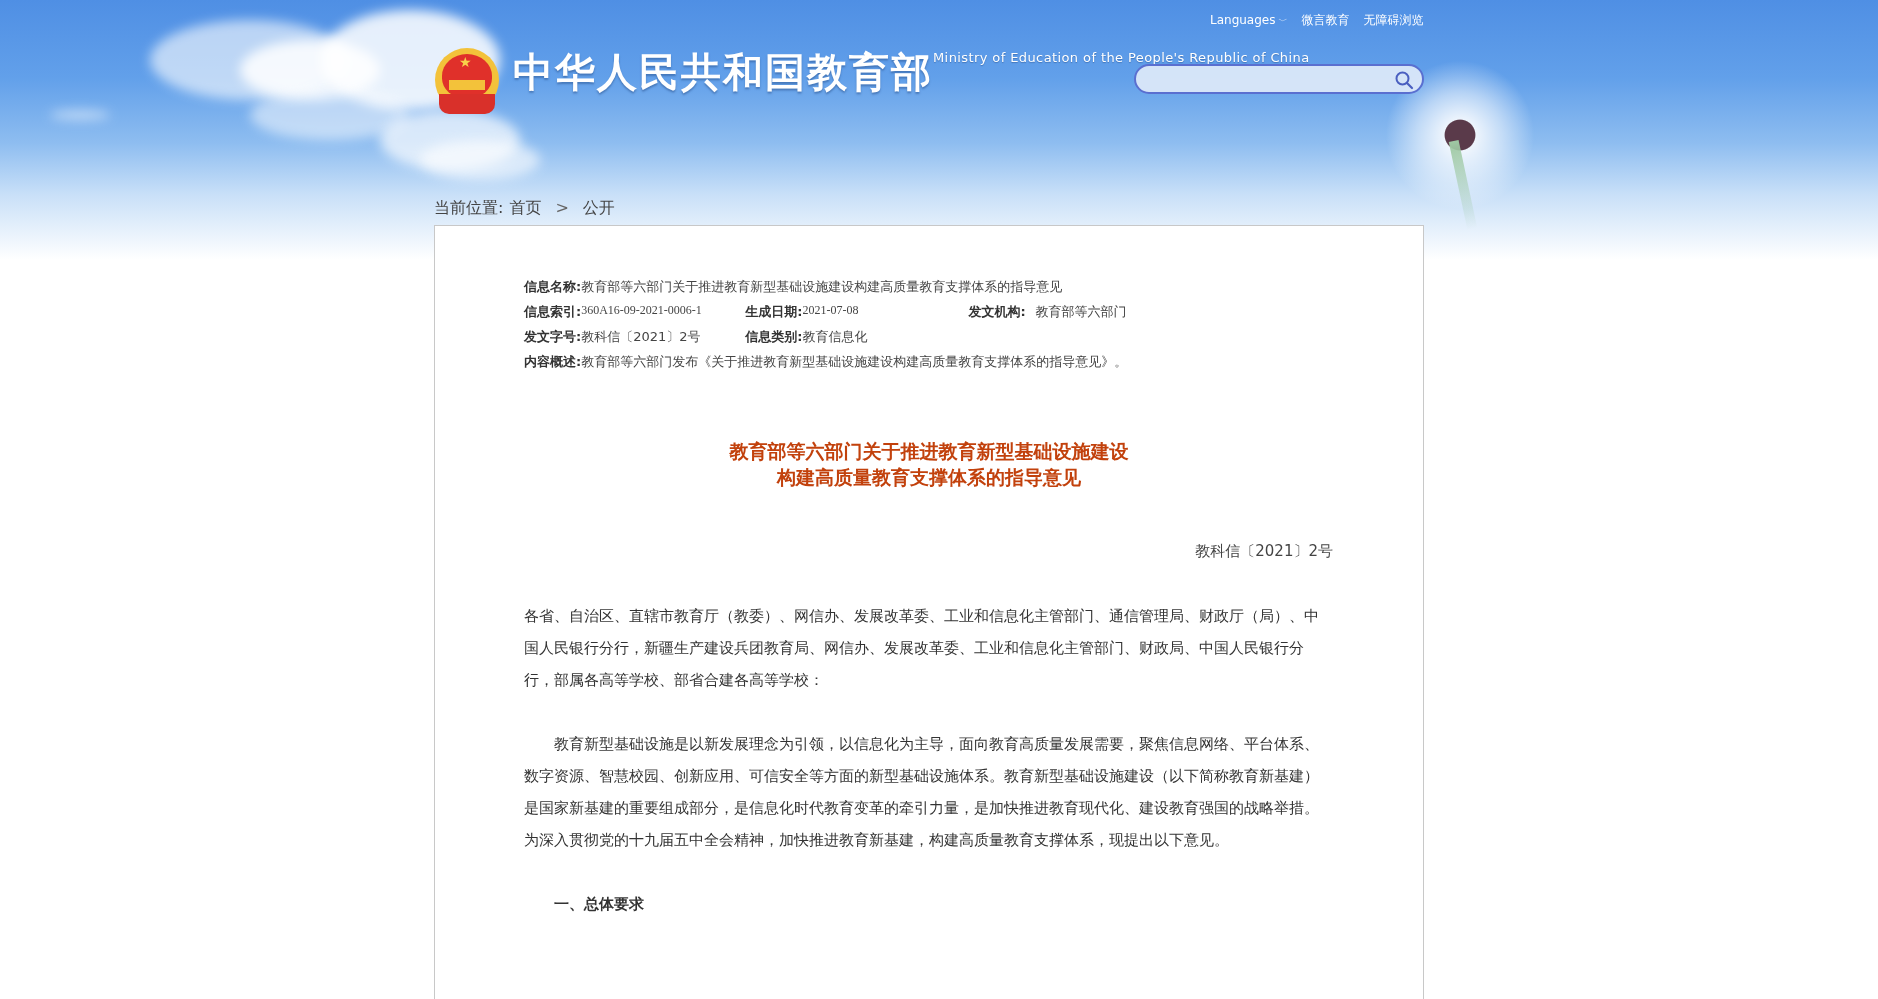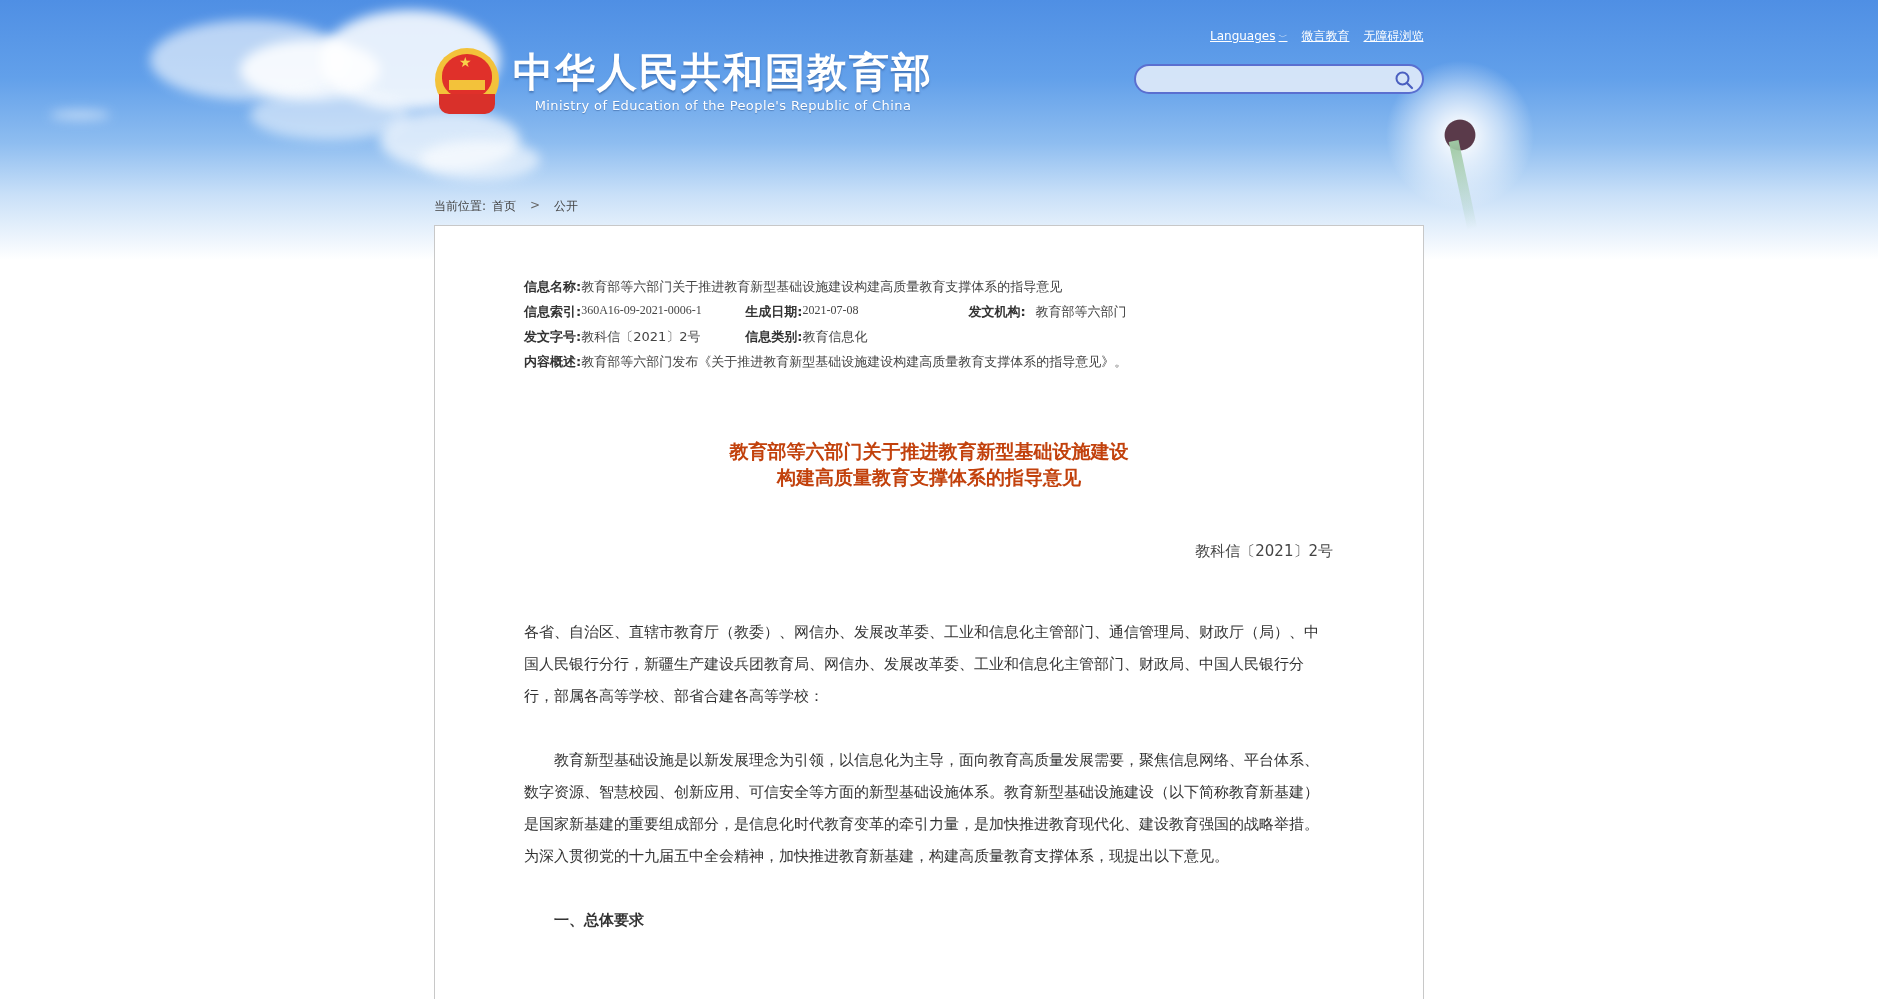--- a/index.html
+++ b/index.html
@@ -23,56 +23,56 @@
   .c5 { left: 380px; top: 110px; width: 140px; height: 60px; opacity:.8; }
   .c6 { left: 420px; top: 140px; width: 120px; height: 40px; opacity:.7; }
   .c7 { left: 50px; top: 110px; width: 60px; height: 10px; opacity:.6; }
   .dandelion {
     position: absolute; left: 1385px; top: 60px; width: 150px; height: 150px; border-radius: 50%;
     background: radial-gradient(circle at 50% 50%, #5a3a4a 0 14%, rgba(255,255,255,0.85) 15%, rgba(255,255,255,0.5) 40%, rgba(255,255,255,0) 70%);
   }
   .stem { position: absolute; left: 1458px; top: 140px; width: 10px; height: 90px;
     background: linear-gradient(180deg, #9fc9a4, rgba(170,210,190,0)); transform: rotate(-12deg); }
 
-  .topbar { position: absolute; top: 28px; left: 1210px; font-size: 12px; color: #fff; display: flex; gap: 14px; align-items: center; text-decoration: underline; }
+  .topbar { position: absolute; top: 12px; left: 1210px; font-size: 12px; color: #fff; display: flex; gap: 14px; align-items: center; }
   .topbar span { white-space: nowrap; }
   .chev { font-size: 9px; margin-left: 3px; }
 
   .logo { position: absolute; left: 435px; top: 48px; display: flex; align-items: flex-start; }
   .emblem { width: 64px; height: 68px; position: relative; margin-right: 14px; }
   .emblem .ring { position: absolute; left: 0; top: 0; width: 64px; height: 64px; border-radius: 50%; background: #f3c23a; }
   .emblem .inner { position: absolute; left: 7px; top: 6px; width: 50px; height: 44px; border-radius: 50% 50% 45% 45%; background: #e0302a; }
   .emblem .star { position: absolute; left: 24px; top: 7px; color: #f8d24a; font-size: 14px; line-height: 14px; }
   .emblem .gate { position: absolute; left: 14px; top: 32px; width: 36px; height: 10px; background: #f3c23a; }
   .emblem .base { position: absolute; left: 4px; top: 46px; width: 56px; height: 20px; background: #d9302a; border-radius: 0 0 10px 10px; }
-  .logo-text { display: flex; flex-direction: column; align-items: center; }
+  .logo-text { display: flex; flex-direction: row; }
   .logo-cn { font-size: 40px; font-weight: bold; color: #fff; letter-spacing: 2px; line-height: 48px;
     text-shadow: 0 2px 2px rgba(40,80,140,0.5); font-family: "DejaVu Sans", sans-serif; }
   .logo-en { font-size: 13px; color: #fff; letter-spacing: 0.4px; margin-top: 2px; text-shadow: 0 1px 1px rgba(40,80,140,0.5); }
 
   .search { position: absolute; left: 1134px; top: 64px; width: 290px; height: 30px; border: 2px solid #5a6fd0; border-radius: 15px;
     background: rgba(225,235,250,0.9); }
   .search input { border: none; background: transparent; width: 250px; height: 26px; padding-left: 12px; outline: none; font-size: 12px; }
   .search-btn { position: absolute; right: 8px; top: 4px; width: 20px; height: 20px; }
 
-  .breadcrumb { position: absolute; left: 434px; top: 198px; font-size: 12px; color: #444; display: flex; gap: 6px; }
+  .breadcrumb { position: absolute; left: 434px; top: 198px; font-size: 16px; color: #444; display: flex; gap: 6px; }
   .breadcrumb .sep { margin: 0 8px; color: #666; }
 
   .panel { position: absolute; left: 434px; top: 225px; width: 990px; height: 800px; background: #fff; border: 1px solid #c8c8c8; }
 
   .meta { position: absolute; left: 89px; top: 52px; font-size: 13px; color: #333; }
   .meta-row { display: flex; height: 25px; align-items: flex-start; }
   .meta-label { font-weight: bold; color: #333; white-space: nowrap; }
   .meta-val { color: #444; white-space: nowrap; }
   .mono { font-family: Liberation Serif, serif; font-size: 12px; }
 
   .doc-title { position: absolute; left: 0; width: 988px; top: 212px; text-align: center; font-size: 19px; font-weight: bold; color: #c2410c; line-height: 26px; }
   .doc-num { position: absolute; right: 90px; top: 316px; font-size: 15px; color: #444; }
   .content { position: absolute; left: 89px; width: 806px; top: 374px; font-size: 15px; color: #333; line-height: 32px; }
-  .content p { margin-bottom: 32px; margin-top: 16px; }
+  .content p { margin-bottom: 32px; }
   .indent { text-indent: 2em; }
   .h1 { font-weight: bold; text-indent: 2em; }
 </style>
 </head>
 <body>
 
 <div class="sky">
   <div class="cloud c1"></div>
   <div class="cloud c2"></div>
   <div class="cloud c3"></div>

